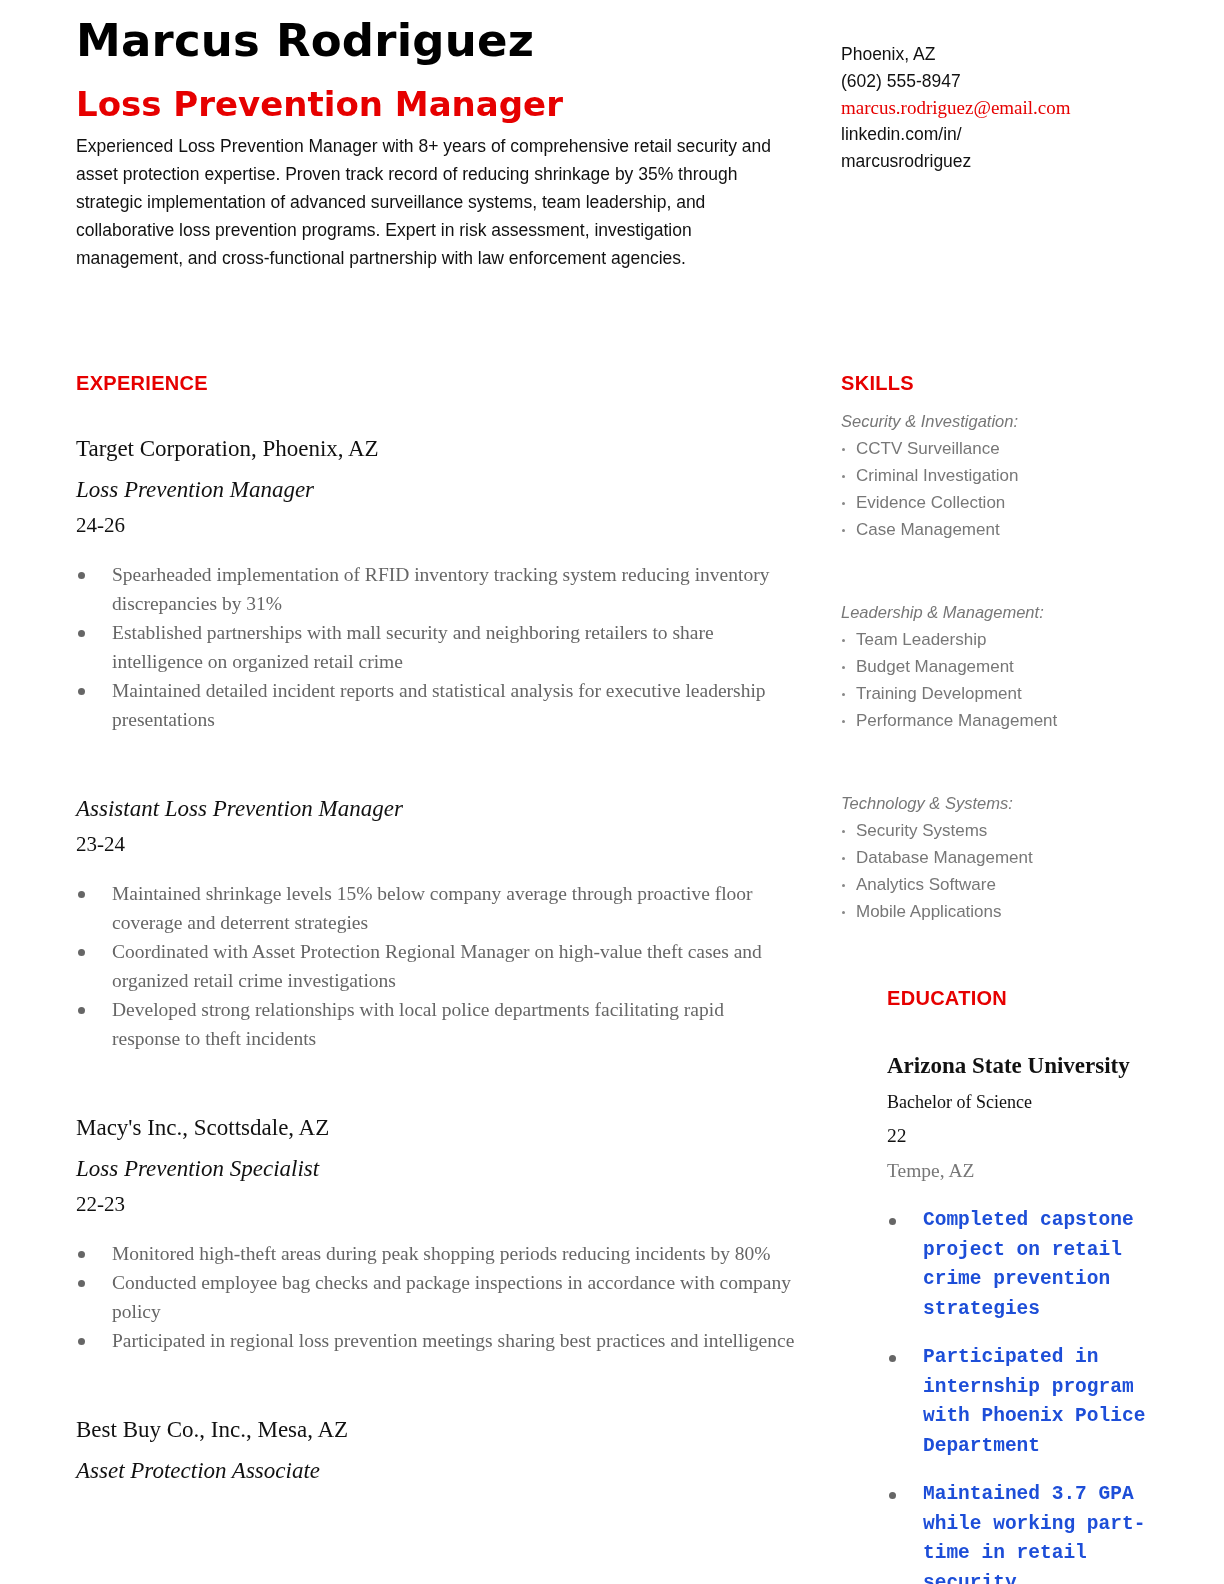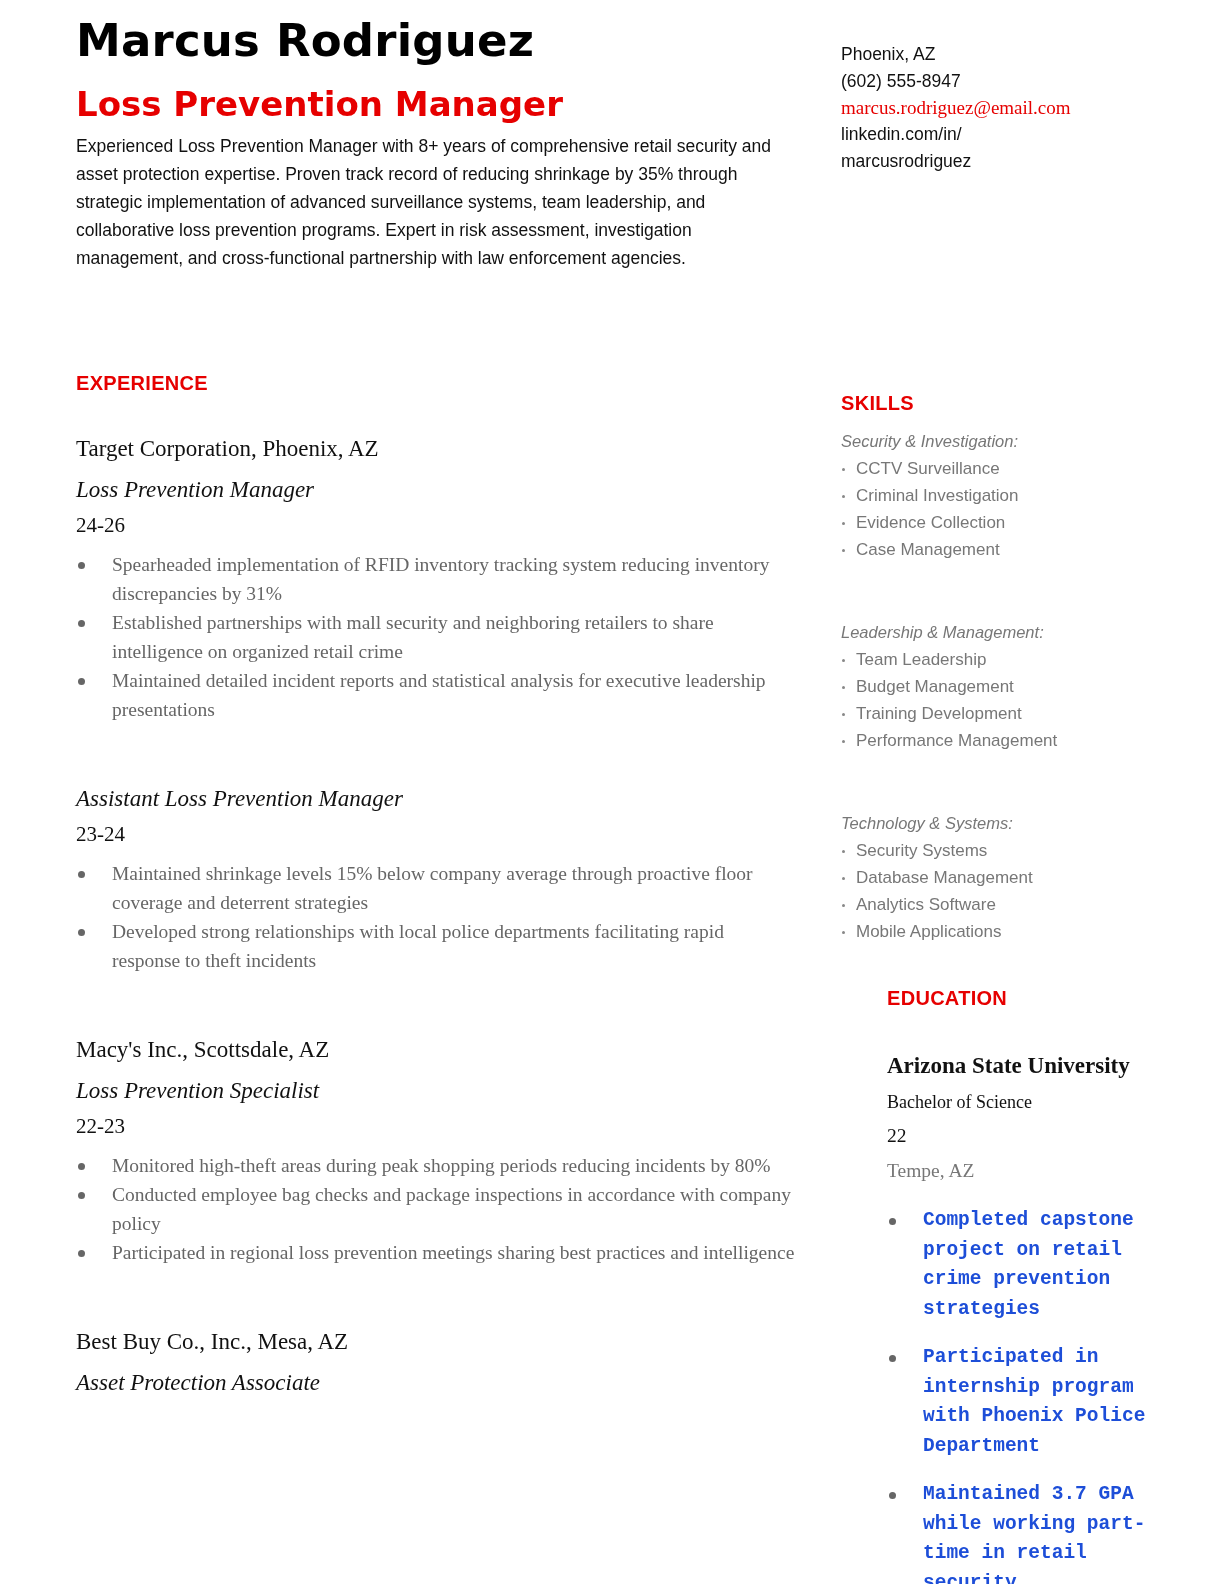--- a/index.html
+++ b/index.html
@@ -41,30 +41,30 @@
     margin: 0; line-height: 32px;
   }
   .role {
     font-family: "Liberation Serif", serif; font-style: italic; font-size: 23px; color: #111;
     margin: 9px 0 0 0; line-height: 32px;
   }
   .dates {
     font-family: "Liberation Serif", serif; font-size: 21px; color: #111;
     margin: 4px 0 0 0; line-height: 30px;
   }
-  ul.bullets { list-style: none; margin: 10px 0 0 0; padding: 0; }
+  ul.bullets { list-style: none; margin: 20px 0 0 0; padding: 0; }
   ul.bullets li {
     position: relative; padding-left: 36px;
     font-family: "Liberation Serif", serif; font-size: 19.5px; line-height: 29px; color: #666;
   }
   ul.bullets li .dot {
     position: absolute; left: 2px; top: 12px; width: 7px; height: 7px; border-radius: 50%; background: #666;
   }
 
-  .right-col { position: absolute; left: 841px; top: 392px; width: 270px; }
+  .right-col { position: absolute; left: 841px; top: 372px; width: 270px; }
   .skill-group { margin-top: 13px; }
   .skill-group + .skill-group { margin-top: 56px; }
   .skill-cat {
     font-family: "Liberation Sans", sans-serif; font-style: italic; font-size: 16.5px;
     color: #777; line-height: 27px; margin: 0;
   }
   ul.skills { list-style: none; margin: 0; padding: 0; }
   ul.skills li {
     position: relative; padding-left: 15px;
     font-family: "Liberation Sans", sans-serif; font-size: 17px; color: #777; line-height: 27px;
@@ -115,20 +115,21 @@
         <li><span class="dot"></span><span>Established partnerships with mall security and neighboring retailers to share intelligence on organized retail crime</span></li>
         <li><span class="dot"></span><span>Maintained detailed incident reports and statistical analysis for executive leadership presentations</span></li>
       </ul>
     </div>
 
     <div class="job" style="margin-top:59px;">
       <div class="role">Assistant Loss Prevention Manager</div>
       <div class="dates">23-24</div>
       <ul class="bullets">
         <li><span class="dot"></span><span>Maintained shrinkage levels 15% below company average through proactive floor coverage and deterrent strategies</span></li>
+        <li><span class="dot"></span><span>Coordinated with Asset Protection Regional Manager on high-value theft cases and organized retail crime investigations</span></li>
         <li><span class="dot"></span><span>Developed strong relationships with local police departments facilitating rapid response to theft incidents</span></li>
       </ul>
     </div>
 
     <div class="job" style="margin-top:59px;">
       <div class="company">Macy's Inc., Scottsdale, AZ</div>
       <div class="role">Loss Prevention Specialist</div>
       <div class="dates">22-23</div>
       <ul class="bullets">
         <li><span class="dot"></span><span>Monitored high-theft areas during peak shopping periods reducing incidents by 80%</span></li>

